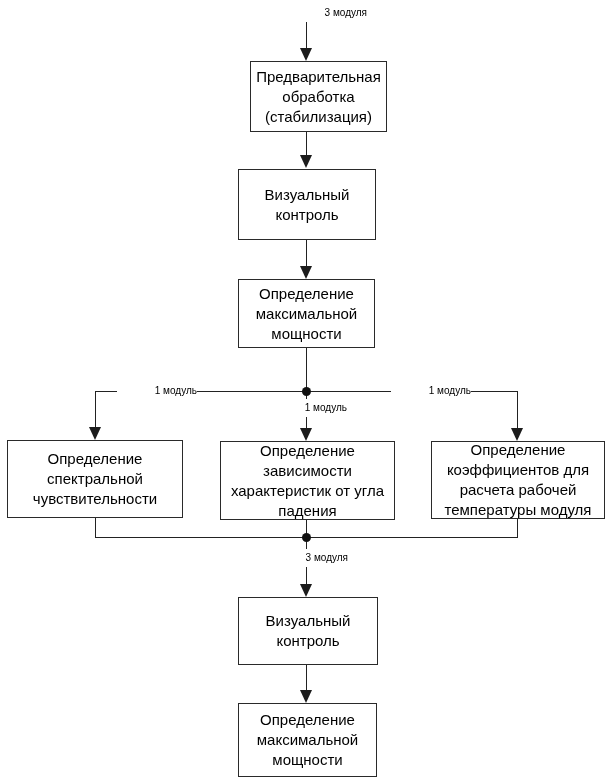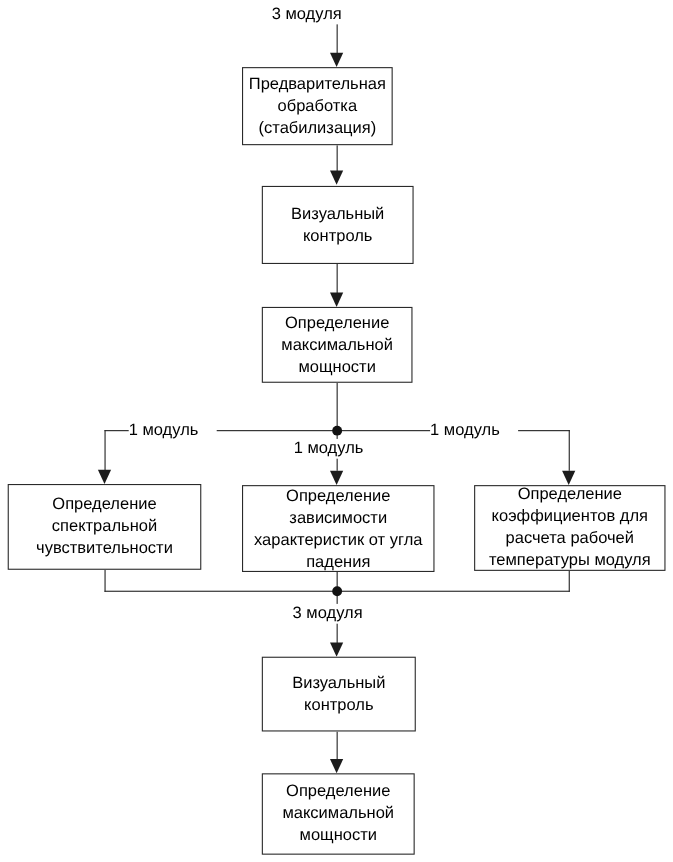--- a/index.html
+++ b/index.html
@@ -26,22 +26,22 @@
     justify-content: center;
     text-align: center;
     white-space: pre-line;
     font-size: 15px;
     line-height: 20px;
     z-index: 2;
   }
   .flow-label {
     position: absolute;
     background: #ffffff;
-    text-align: left;
-    font-size: 15px;
+    text-align: right;
+    font-size: 10px;
     line-height: 18px;
     white-space: nowrap;
     z-index: 3;
   }
   .vline {
     position: absolute;
     width: 1px;
     background: #222222;
     z-index: 1;
   }
@@ -72,21 +72,21 @@
 </head>
 <body>
 
 <div class="canvas">
 
   <div class="flow-label" style="left:247px; top:4px; width:120px;">3 модуля</div>
 
   <div class="vline" style="left:306px; top:22px; height:28px;"></div>
   <div class="arrow-down" style="left:300px; top:48px;"></div>
 
-  <div class="node" style="left:220px; top:61px; width:137px; height:71px;">Предварительная
+  <div class="node" style="left:250px; top:61px; width:137px; height:71px;">Предварительная
 обработка
 (стабилизация)</div>
 
   <div class="vline" style="left:306px; top:132px; height:25px;"></div>
   <div class="arrow-down" style="left:300px; top:155px;"></div>
 
   <div class="node" style="left:238px; top:169px; width:138px; height:71px;">Визуальный
 контроль</div>
 
   <div class="vline" style="left:306px; top:240px; height:27px;"></div>

